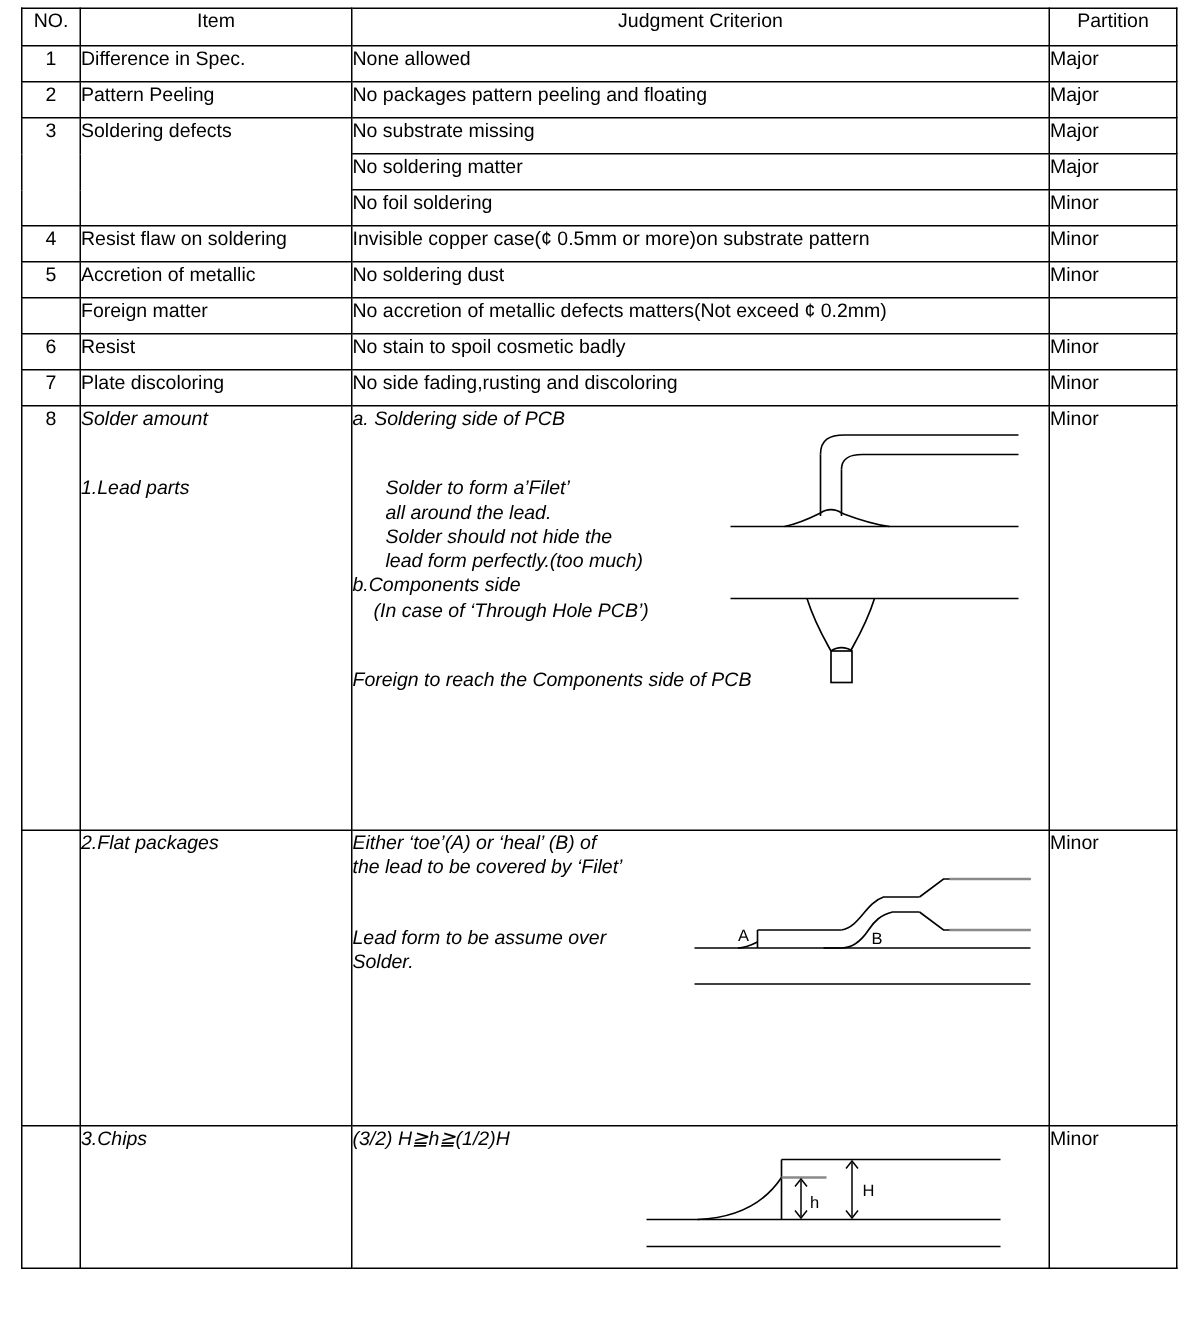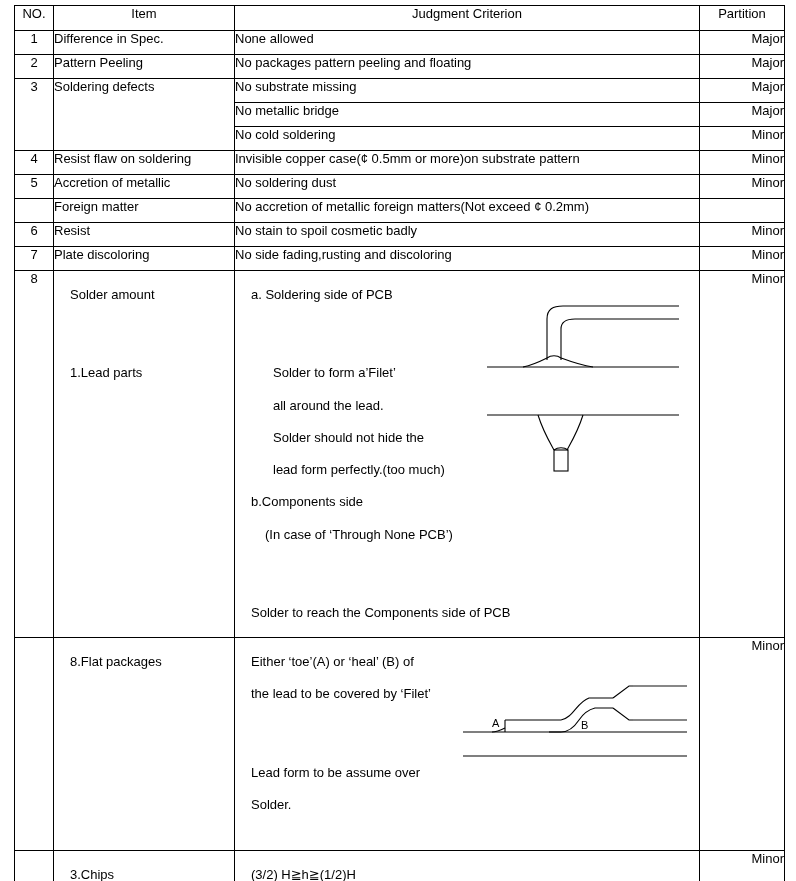--- a/index.html
+++ b/index.html
@@ -41,27 +41,27 @@
   .c-part   { width: 85px;  text-align: center; }
 
   thead th {
     text-align: center;
     font-weight: bold;
     font-size: 13px;
     height: 24px;
     vertical-align: middle;
   }
   td.cell-no   { text-align: center; vertical-align: top; padding-top: 4px; }
-  td.cell-part { text-align: right; vertical-align: top; padding-top: 4px; }
+  td.cell-part { text-align: left; vertical-align: top; padding-top: 4px; }
   td.cell-item { padding: 4px 0 3px 8px; }
   td.cell-crit { padding: 4px 0 3px 7px; }
 
   .rowline { height: 24px; }
 
-  .para { margin: 16px; }
+  .para { margin: 0; font-style: italic; }
   .indent1 { padding-left: 22px; }
   .indent2 { padding-left: 14px; }
   .blankline { height: 15px; }
 
   
   .r8-crit {
     position: relative;
     min-height: 282px;
   }
   .r8-text { position: relative; z-index: 2; }
@@ -145,45 +145,45 @@
         <td class="cell-part">Major</td>
       </tr>
 
       <tr class="rowline">
         <td class="cell-no" rowspan="3">3</td>
         <td class="cell-item" rowspan="3">Soldering defects</td>
         <td class="cell-crit">No substrate missing</td>
         <td class="cell-part">Major</td>
       </tr>
       <tr class="rowline">
-        <td class="cell-crit">No metallic bridge</td>
+        <td class="cell-crit">No soldering matter</td>
         <td class="cell-part">Major</td>
       </tr>
       <tr class="rowline">
-        <td class="cell-crit">No cold soldering</td>
+        <td class="cell-crit">No foil soldering</td>
         <td class="cell-part">Minor</td>
       </tr>
 
       <tr class="rowline">
         <td class="cell-no">4</td>
         <td class="cell-item">Resist flaw on soldering</td>
         <td class="cell-crit">Invisible copper case(¢ 0.5mm or more)on substrate pattern</td>
         <td class="cell-part">Minor</td>
       </tr>
 
       <tr class="rowline">
         <td class="cell-no">5</td>
         <td class="cell-item">Accretion of metallic</td>
         <td class="cell-crit">No soldering dust</td>
         <td class="cell-part">Minor</td>
       </tr>
       <tr class="rowline">
         <td class="cell-no"></td>
         <td class="cell-item">Foreign matter</td>
-        <td class="cell-crit">No accretion of metallic foreign matters(Not exceed ¢ 0.2mm)</td>
+        <td class="cell-crit">No accretion of metallic defects matters(Not exceed ¢ 0.2mm)</td>
         <td class="cell-part"></td>
       </tr>
 
       <tr class="rowline">
         <td class="cell-no">6</td>
         <td class="cell-item">Resist</td>
         <td class="cell-crit">No stain to spoil cosmetic badly</td>
         <td class="cell-part">Minor</td>
       </tr>
 
@@ -241,34 +241,34 @@
 
             <div class="r8-text">
               <div class="para">a. Soldering side of PCB</div>
               <div class="blankline"></div>
               <div class="blankline"></div>
               <div class="para indent1">Solder to form a’Filet’</div>
               <div class="para indent1">all around the lead.</div>
               <div class="para indent1">Solder should not hide the</div>
               <div class="para indent1">lead form perfectly.(too much)</div>
               <div class="para">b.Components side</div>
-              <div class="para indent2">(In case of ‘Through None PCB’)</div>
-              <div class="blankline"></div>
-              <div class="blankline"></div>
-              <div class="para">Solder to reach the Components side of PCB</div>
+              <div class="para indent2">(In case of ‘Through Hole PCB’)</div>
+              <div class="blankline"></div>
+              <div class="blankline"></div>
+              <div class="para">Foreign to reach the Components side of PCB</div>
             </div>
           </div>
         </td>
         <td class="cell-part">Minor</td>
       </tr>
 
       <tr>
         <td class="cell-no"></td>
         <td class="cell-item">
-          <div class="para">8.Flat packages</div>
+          <div class="para">2.Flat packages</div>
         </td>
         <td class="cell-crit">
           <div class="r9-crit">
 
             <div class="r9-figs">
               <svg width="228" height="90" viewBox="0 0 228 90">
 
                 <path class="ln" d="M2 56 L226 56"></path>
 
                 <path class="ln" d="M2 80 L226 80"></path>

